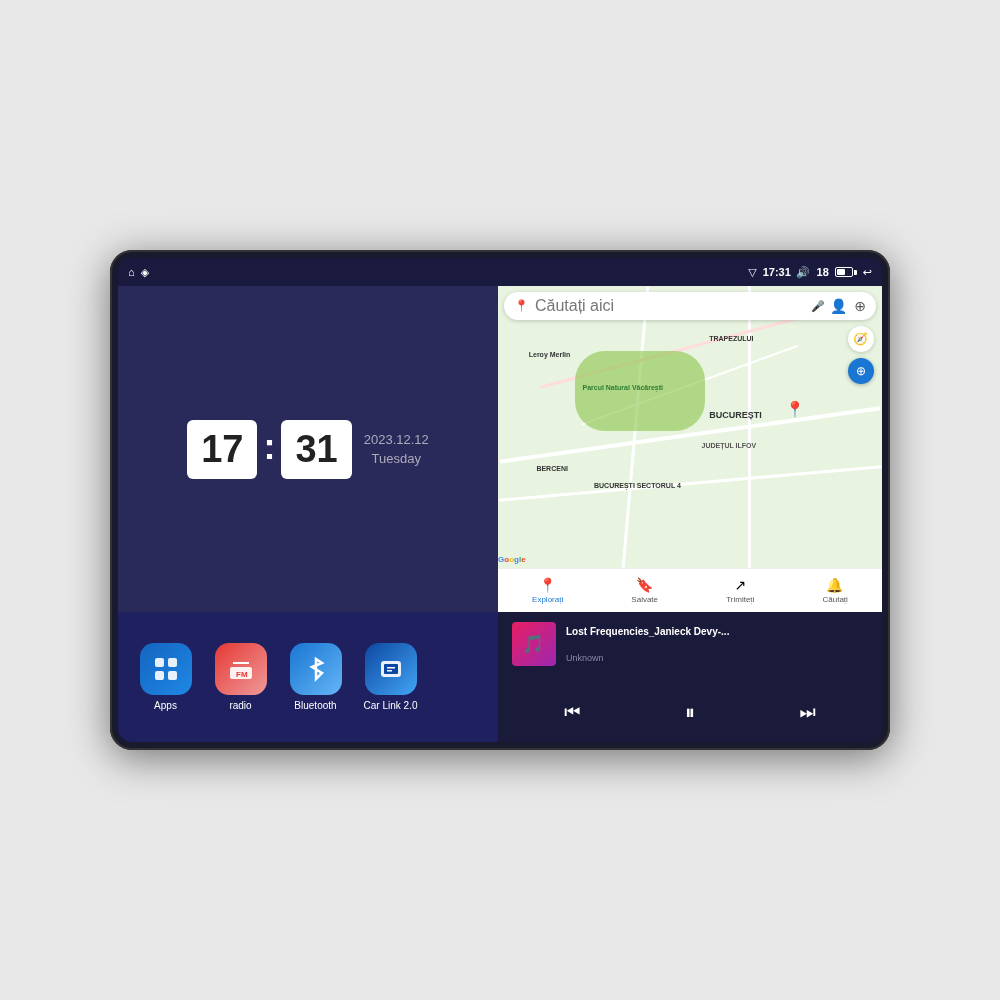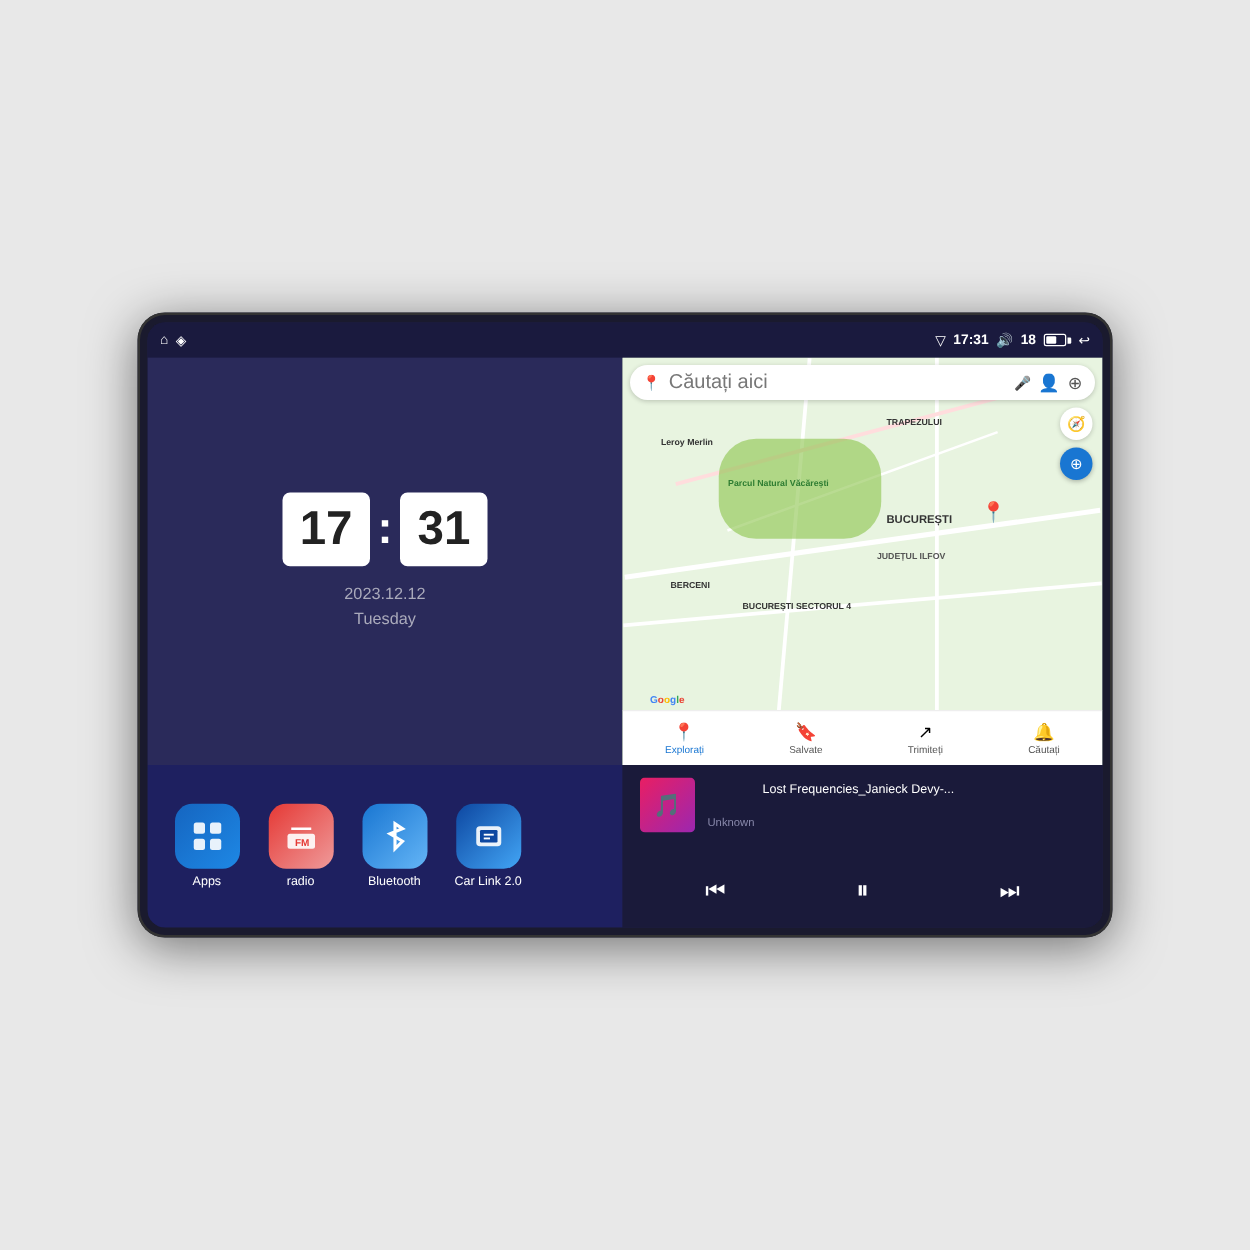--- a/index.html
+++ b/index.html
@@ -75,21 +75,21 @@
       display: grid;
       grid-template-columns: 380px 1fr;
       grid-template-rows: 1fr 130px;
     }
 
     
     .clock-widget {
       background: #2a2a5a;
       padding: 20px;
       display: flex;
-      flex-direction: column;
+      flex-direction: row;
       align-items: center;
       justify-content: center;
       gap: 12px;
     }
 
     .clock-display {
       display: flex;
       align-items: center;
       gap: 6px;
     }
@@ -308,25 +308,24 @@
     }
 
     .music-details {
       flex: 1;
       overflow: hidden;
     }
 
     .music-title {
       color: white;
       font-size: 10px;
-      font-weight: normal;
+      font-weight: bold;
       white-space: nowrap;
       overflow: hidden;
       text-overflow: ellipsis;
-      margin-left: 44px;
     }
 
     .music-artist {
       color: #8888aa;
       font-size: 9px;
       margin-top: 16px;
     }
 
     .music-controls {
       display: flex;
@@ -393,21 +392,21 @@
       width: 3px;
       height: 5px;
       background: white;
       border-radius: 0 1px 1px 0;
     }
 
     
     .google-logo {
       position: absolute;
       bottom: 48px;
-      left: 22px;
+      left: 0;
       font-size: 8px;
       color: #666;
       font-weight: bold;
     }
   </style>
 </head>
 <body>
 
 <div class="device-outer">
   <div class="device-screen">

